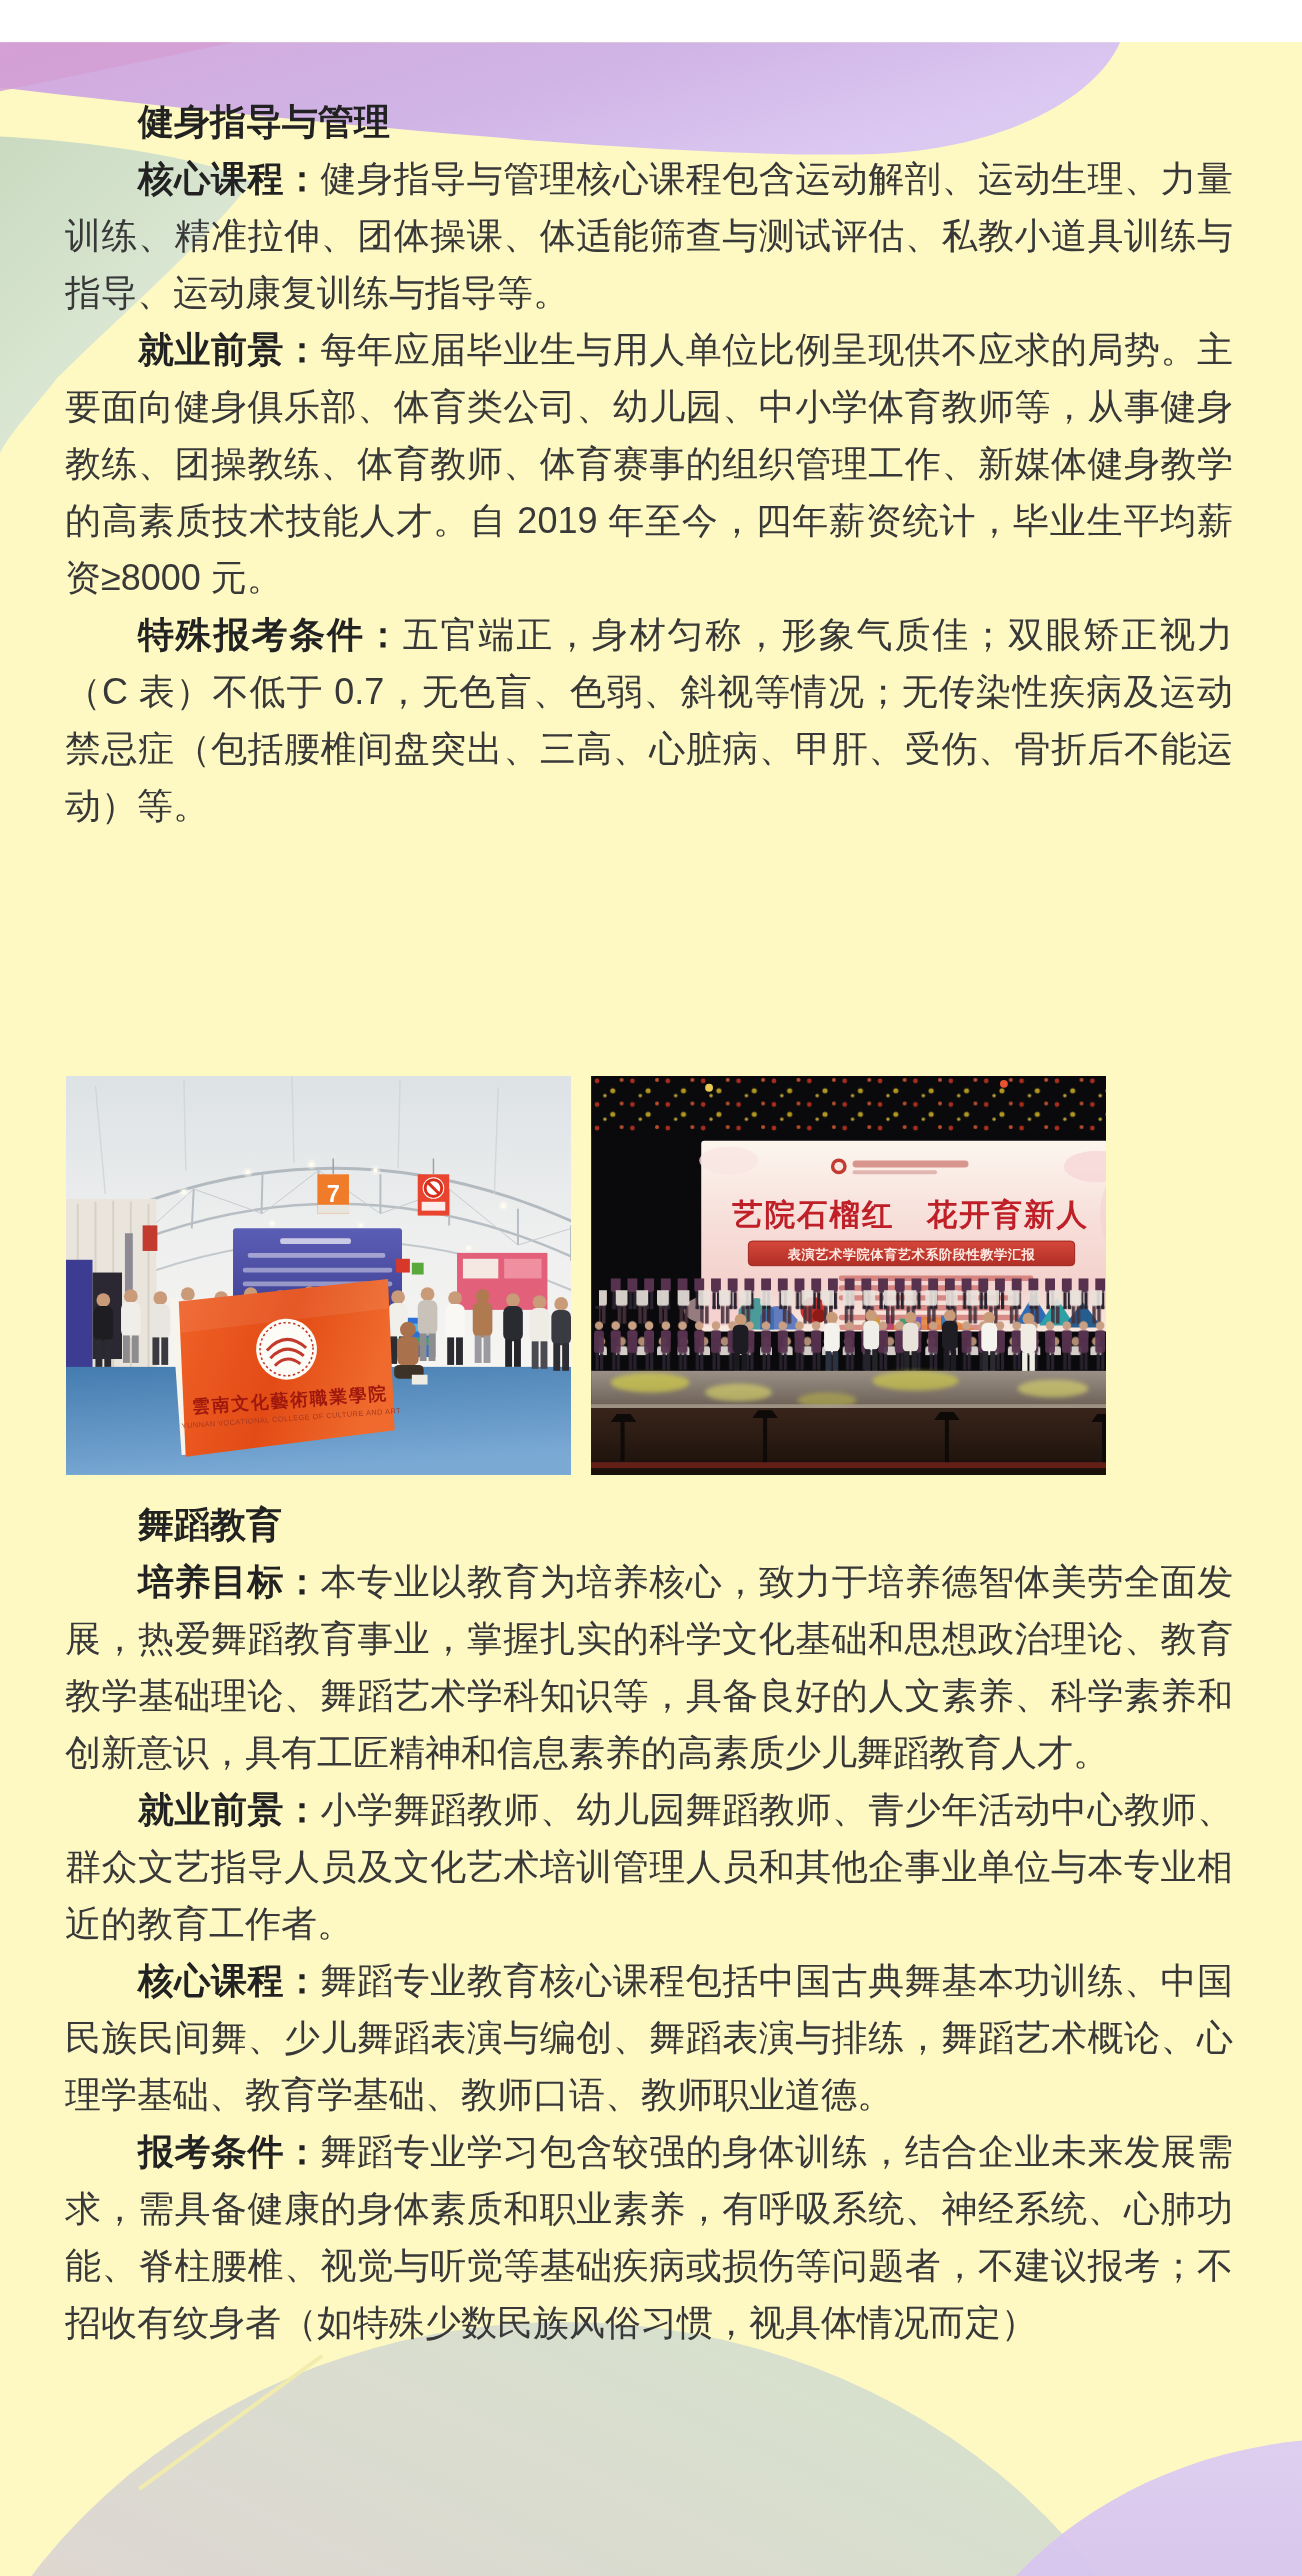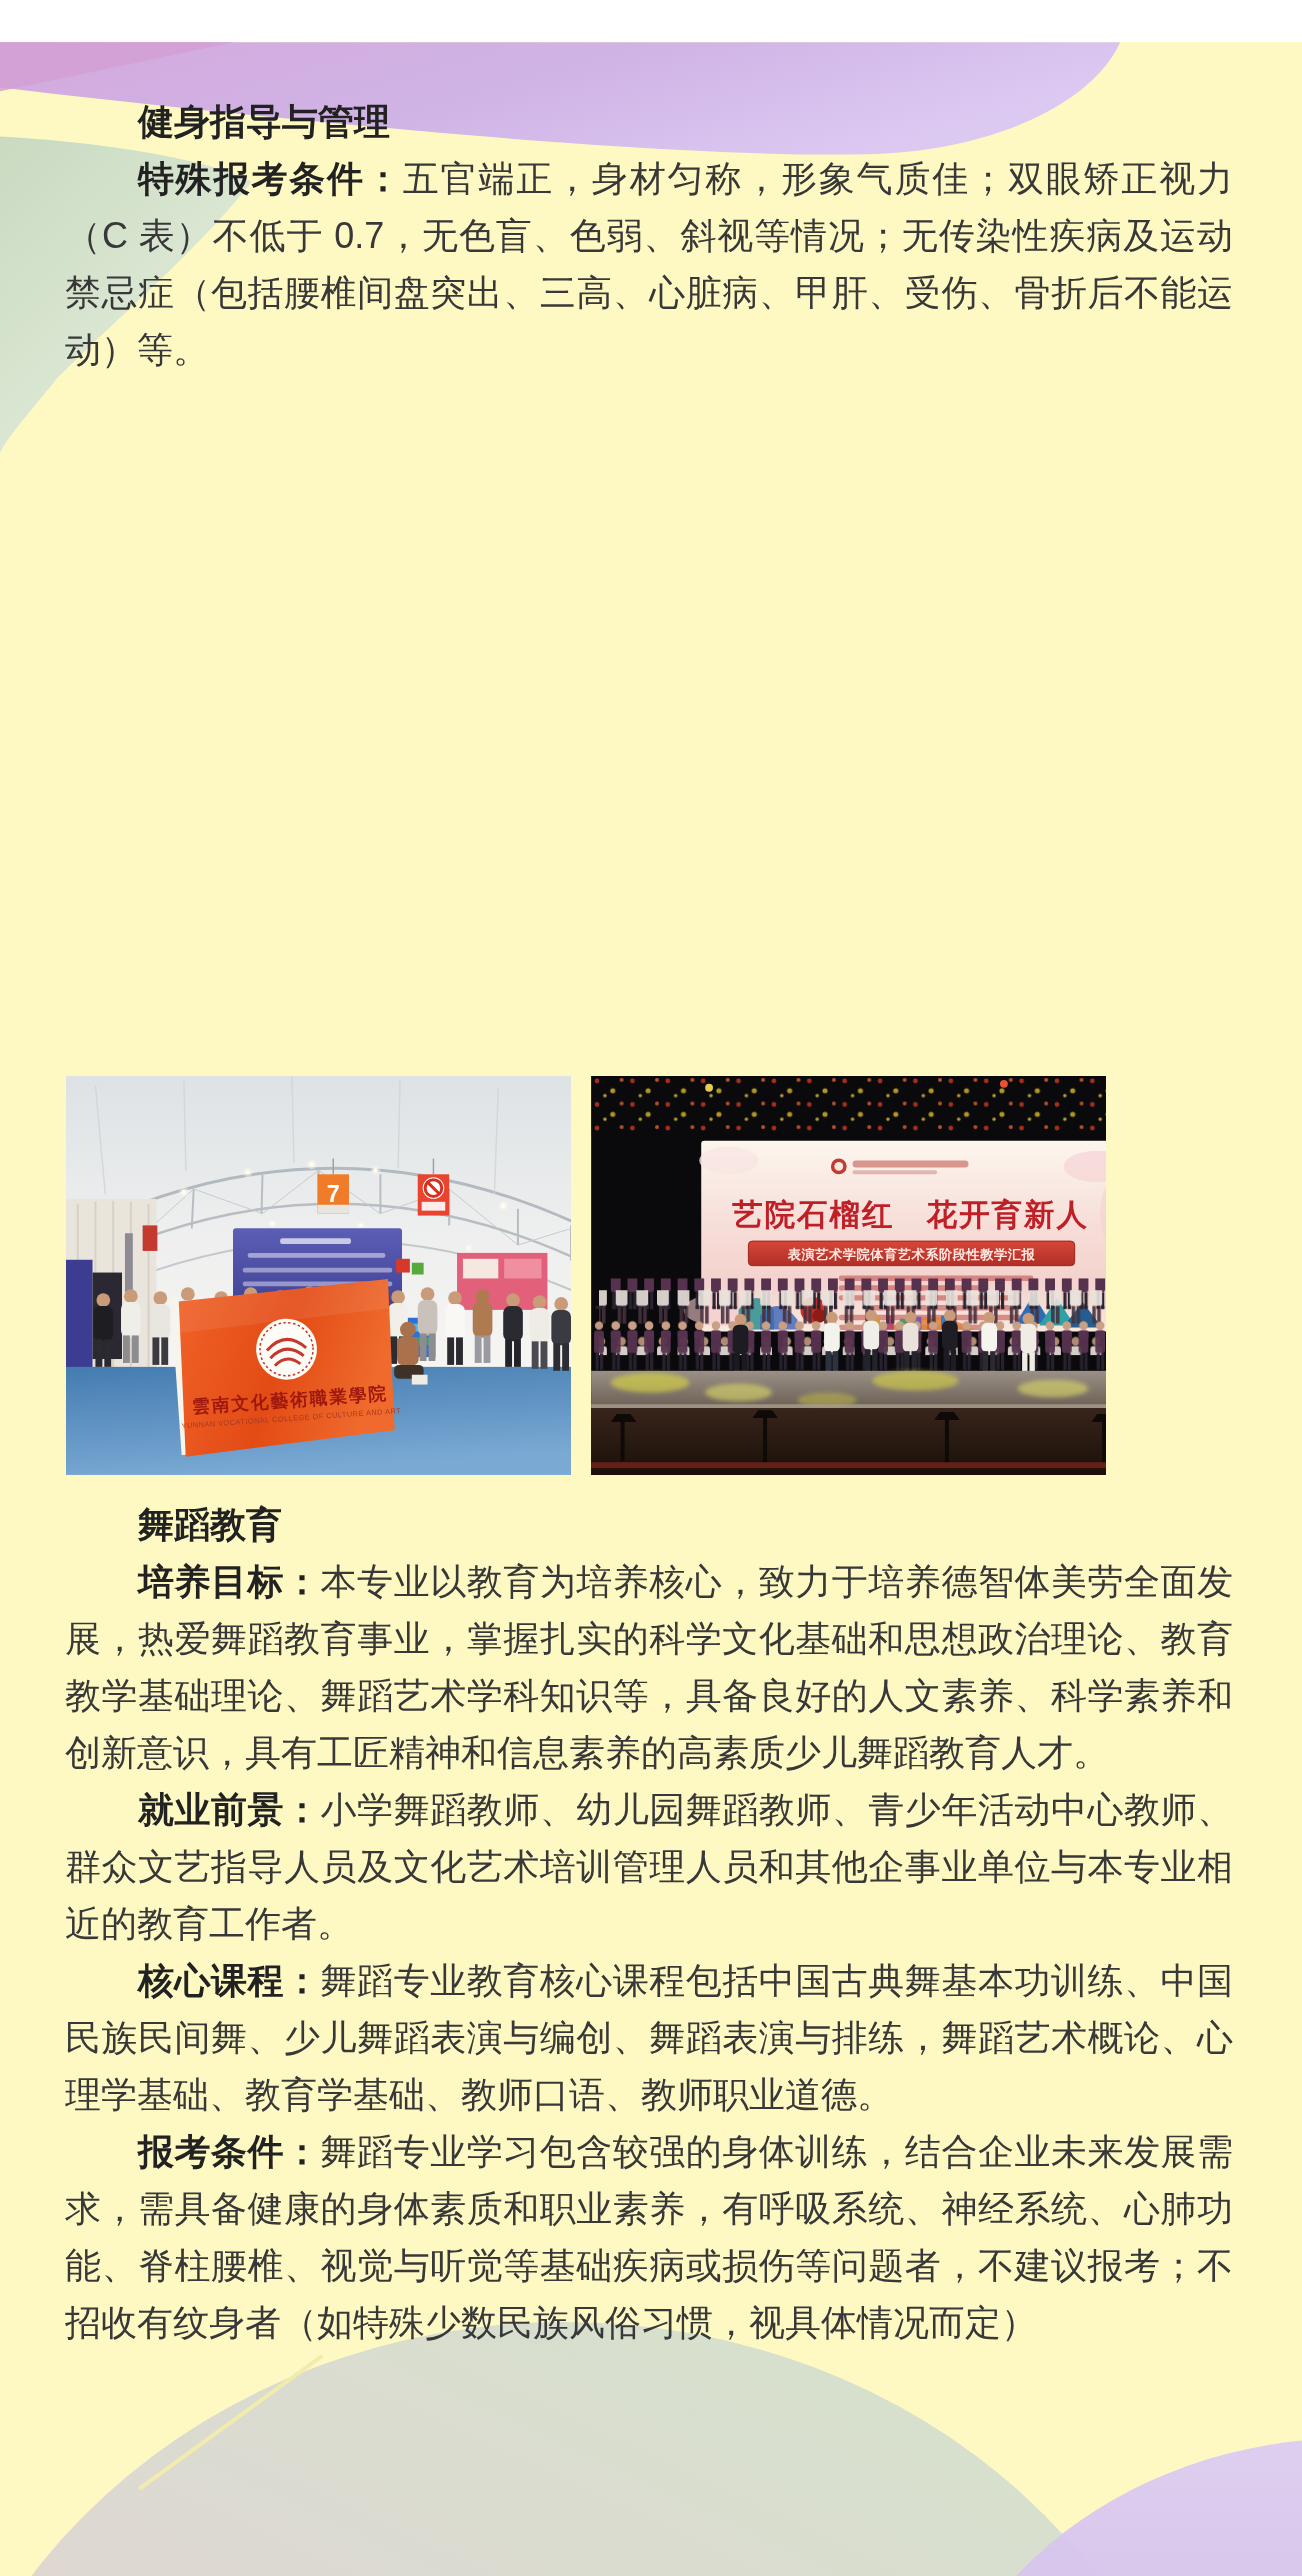--- a/index.html
+++ b/index.html
@@ -52,20 +52,22 @@
     <path d="M0,96 C110,102 215,120 256,142 C205,208 118,282 58,342 C32,375 10,398 0,418 Z" fill="url(#gGrn)" opacity="0.96"></path>
   </svg>
 
   <div id="deco-bottom-dome" class="deco"></div>
   <div id="deco-yellow-line" class="deco"></div>
   <div id="deco-bottom-purple" class="deco"></div>
   <div id="deco-bottom-small-dome" class="deco"></div>
 
   <div class="section" id="section-1">
     <p class="sec-title">健身指导与管理</p>
+    <p><b>核心课程：</b><span>健身指导与管理核心课程包含运动解剖、运动生理、力量训练、精准拉伸、团体操课、体适能筛查与测试评估、私教小道具训练与指导、运动康复训练与指导等。</span></p>
+    <p><b>就业前景：</b><span>每年应届毕业生与用人单位比例呈现供不应求的局势。主要面向健身俱乐部、体育类公司、幼儿园、中小学体育教师等，从事健身教练、团操教练、体育教师、体育赛事的组织管理工作、新媒体健身教学的高素质技术技能人才。自 2019 年至今，四年薪资统计，毕业生平均薪资≥8000 元。</span></p>
     <p><b>特殊报考条件：</b><span>五官端正，身材匀称，形象气质佳；双眼矫正视力（C 表）不低于 0.7，无色盲、色弱、斜视等情况；无传染性疾病及运动禁忌症（包括腰椎间盘突出、三高、心脏病、甲肝、受伤、骨折后不能运动）等。</span></p>
   </div>
 
   <div class="photo" id="photo-left">
     <svg width="505" height="399" viewBox="0 0 514 406">
       <defs>
         <linearGradient id="ceil" x1="0" y1="0" x2="0" y2="1">
           <stop offset="0" stop-color="#dde2e5"></stop>
             <stop offset="0.5" stop-color="#edeeee"></stop>
           <stop offset="1" stop-color="#f6f5f2"></stop>

